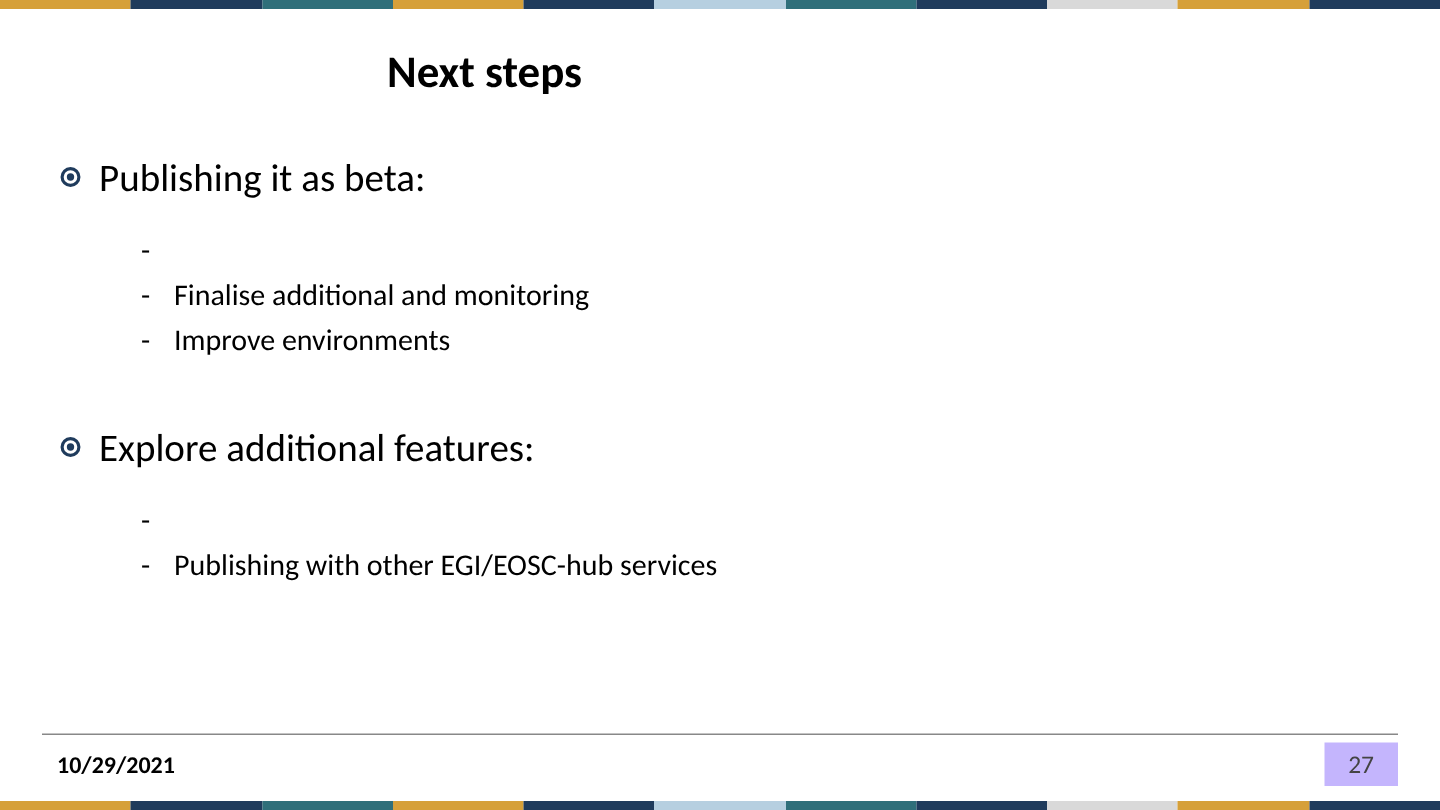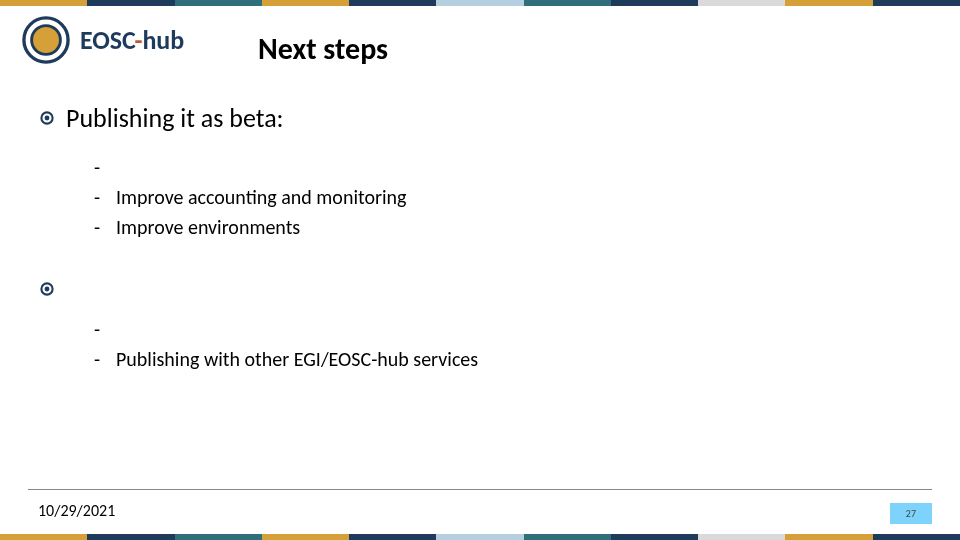--- a/index.html
+++ b/index.html
@@ -28,86 +28,77 @@
   .section { margin-bottom: 40px; }
   .section-head { display: flex; align-items: center; gap: 12px; margin-bottom: 18px; }
   .section-head .bullet-icon { width: 14px; height: 14px; flex: none; }
   .section-head h2 { font-size: 26px; font-weight: 400; }
   .items { margin-left: 52px; }
   .item { display: flex; align-items: baseline; gap: 14px; font-size: 20px; line-height: 1.5; }
   .item .dash { width: 10px; text-align: center; }
   .link { text-decoration: underline; color: #000; }
 
   .footer-line { position: absolute; left: 28px; right: 28px; bottom: 50px; border-top: 1px solid #888; }
-  .footer-date { position: absolute; left: 38px; bottom: 20px; font-size: 16px; }
-  .pagenum { position: absolute; right: 28px; bottom: 16px; background: #7dd3fc; color: #444; font-size: 10px; padding: 4px 16px; }
+  .footer-date { position: absolute; left: 38px; bottom: 20px; font-size: 16px; font-weight: bold; }
+  .pagenum { position: absolute; right: 28px; bottom: 16px; background: #c4b5fd; color: #444; font-size: 17px; padding: 4px 16px; }
 
 </style>
 </head>
 <body>
 <div class="slide">
 
   <div class="stripe-bar top">
     <span class="c-gold"></span>
       <span class="c-navy"></span>
       <span class="c-teal"></span>
       <span class="c-gold"></span>
     <span class="c-navy"></span>
       <span class="c-ltblue"></span>
       <span class="c-teal"></span>
       <span class="c-navy"></span>
     <span class="c-grey"></span>
       <span class="c-gold"></span>
       <span class="c-navy"></span>
   </div>
 
-  <div class="logo-wrap">
-    <svg class="logo-mark" viewBox="0 0 100 100">
-      <circle cx="50" cy="50" r="46" fill="none" stroke="#1f3b5c" stroke-width="7"></circle>
-      <circle cx="50" cy="50" r="30" fill="#d6a039"></circle>
-      <circle cx="50" cy="50" r="30" fill="none" stroke="#1f3b5c" stroke-width="6"></circle>
-    </svg>
-    <div class="logo-text">
-      <span>EOSC</span><span class="dash">-</span><span>hub</span>
-    </div>
-  </div>
 
   <h1 class="title">Next steps</h1>
 
   <div class="content">
 
     <div class="section">
       <div class="section-head">
         <svg class="bullet-icon" viewBox="0 0 20 20">
           <circle cx="10" cy="10" r="8" fill="none" stroke="#1f3b5c" stroke-width="3"></circle>
           <circle cx="10" cy="10" r="3.5" fill="#1f3b5c"></circle>
         </svg>
         <h2>Publishing it as beta:</h2>
       </div>
       <div class="items">
         <div class="item">
             <span class="dash">-</span>
         </div>
         <div class="item">
             <span class="dash">-</span>
-            <span>Improve accounting and monitoring</span>
+            <span>Finalise additional and monitoring</span>
           </div>
         <div class="item">
             <span class="dash">-</span>
             <span>Improve environments</span>
           </div>
       </div>
     </div>
 
     <div class="section">
       <div class="section-head">
         <svg class="bullet-icon" viewBox="0 0 20 20">
           <circle cx="10" cy="10" r="8" fill="none" stroke="#1f3b5c" stroke-width="3"></circle>
           <circle cx="10" cy="10" r="3.5" fill="#1f3b5c"></circle>
         </svg>
+        <h2>Explore additional features:</h2>
       </div>
       <div class="items">
         <div class="item">
             <span class="dash">-</span>
         </div>
         <div class="item">
             <span class="dash">-</span>
             <span>Publishing with other EGI/EOSC-hub services</span>
           </div>
       </div>

